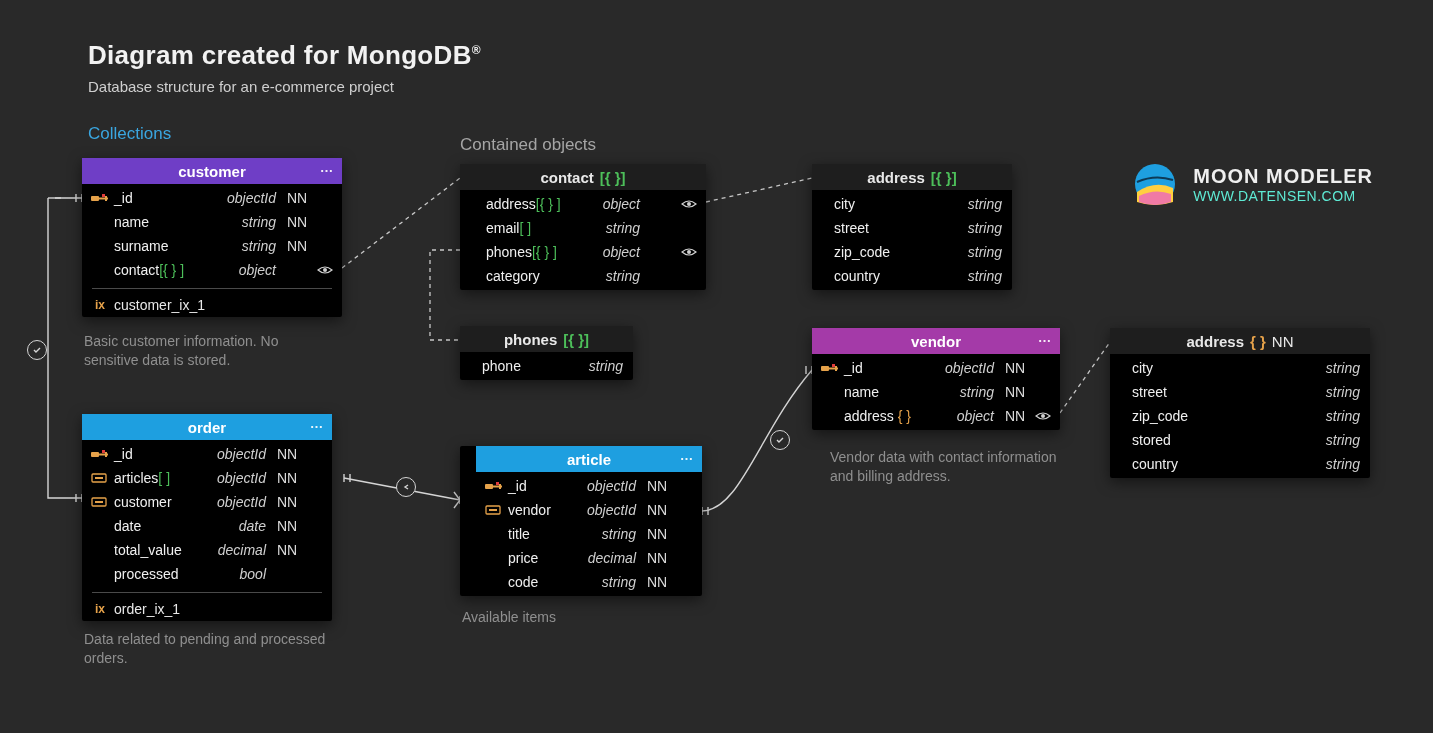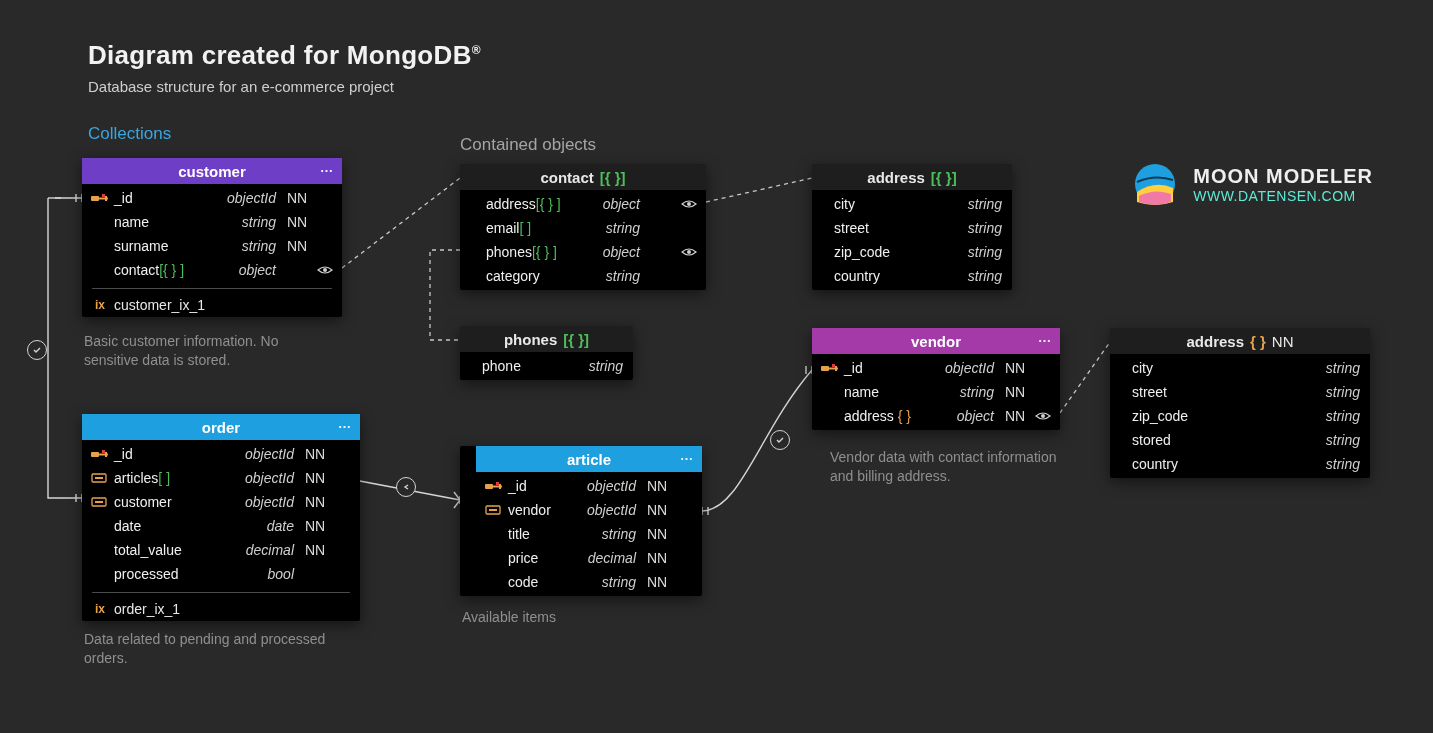--- a/index.html
+++ b/index.html
@@ -44,21 +44,21 @@
   .hdr.blue   { background: #1e9fe0; }
   .hdr.magenta{ background: #a43aa8; }
   .hdr.dark   { background: #1e1e1e; color: #e8e8e8; }
 
   
   .key-icon, .fk-icon { display:inline-flex; }
   .key-icon svg, .fk-icon svg, .eye svg { display:block; }
 
   
   #ent-customer { left: 82px;  top: 158px; width: 260px; }
-  #ent-order    { left: 82px;  top: 414px; width: 278px; }
+  #ent-order    { left: 82px;  top: 414px; width: 250px; }
   #ent-contact  { left: 460px; top: 164px; width: 246px; }
   #ent-phones   { left: 460px; top: 326px; width: 173px; }
   #ent-article  { left: 460px; top: 446px; width: 242px; padding-left: 16px; }
   #ent-address1 { left: 812px; top: 164px; width: 200px; }
   #ent-vendor   { left: 812px; top: 328px; width: 248px; }
   #ent-address2 { left: 1110px; top: 328px; width: 260px; }
 
   
   .node-circle { position: absolute; width: 20px; height: 20px; border: 1.5px solid #d5d5d5; border-radius: 50%; background: #292929; display:flex; align-items:center; justify-content:center; }
   .node-circle svg { display:block; }

